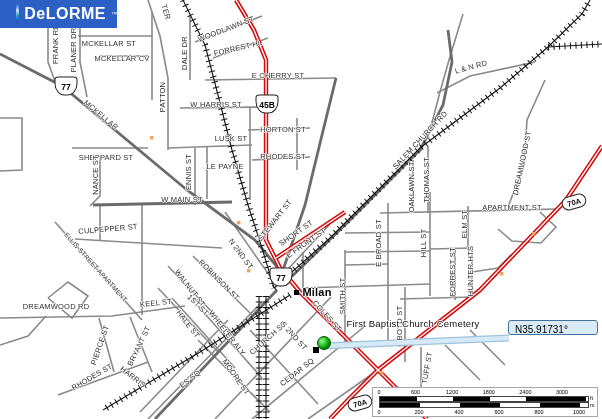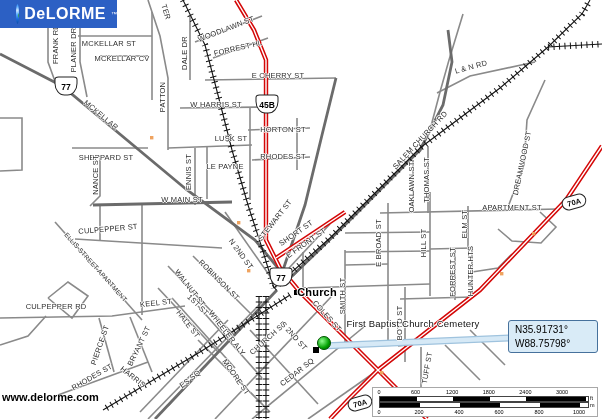--- a/index.html
+++ b/index.html
@@ -20,21 +20,21 @@
   .logo{position:absolute;left:0;top:0;width:117px;height:28px;background:#2c60c4;
         display:flex;align-items:center;gap:5px;padding-left:16px;box-sizing:border-box;}
   .logo .text{color:#fff;font-weight:bold;font-size:16px;letter-spacing:.5px;}
   .logo .tm{color:#fff;font-size:6px;vertical-align:super;}
   .globe{width:20px;height:20px;border-radius:50%;position:relative;overflow:hidden;
          background:radial-gradient(circle at 38% 32%,#d8ecff 0%,#55aaff 30%,#1a6edc 62%,#0b4aa2 100%);}
   .globe:after{content:"";position:absolute;left:2px;top:7px;width:11px;height:9px;border-radius:50%;
          background:#2e9e3e;opacity:.85;}
   .title{position:absolute;top:1px;right:3px;font-weight:bold;font-size:13px;color:#000;}
   .copyright{position:absolute;left:2px;top:390px;font-weight:bold;font-size:11px;color:#000;line-height:14px;}
-  .callout{position:absolute;left:508px;top:320px;width:90px;height:33px;background:#d9ebf7;
+  .callout{position:absolute;left:508px;top:320px;width:90px;height:15px;background:#d9ebf7;
            border:1px solid #46719c;border-radius:3px;font-size:10px;color:#000;
            padding:2px 0 0 6px;line-height:14px;box-sizing:border-box;}
   .scalebar{position:absolute;left:372px;top:387px;width:226px;height:30px;background:#fff;
             border:1px solid #a8a8a8;box-sizing:border-box;font-size:5.5px;color:#000;}
   .scalebar .tick{position:absolute;transform:translateX(-50%);}
   .sbar{position:absolute;left:6px;width:208px;height:4px;border:1px solid #444;font-size:0;}
   .sbar i{display:inline-block;height:4px;vertical-align:top;}
   .unit{position:absolute;left:217px;}
 </style>
 </head>
@@ -206,21 +206,21 @@
       <div class="slabel" style="left: 470px; top: 271px; transform: translate(-50%, -50%) rotate(-90deg);">HUNTER HTS</div>
       <div class="slabel" style="left: 275px; top: 220px; transform: translate(-50%, -50%) rotate(-52deg);">STEWART ST</div>
       <div class="slabel" style="left: 296px; top: 233px; transform: translate(-50%, -50%) rotate(-35deg);">SHORT ST</div>
       <div class="slabel" style="left: 306px; top: 243px; transform: translate(-50%, -50%) rotate(-35deg);">E FRONT ST</div>
       <div class="slabel" style="left: 241px; top: 254px; transform: translate(-50%, -50%) rotate(54deg);">N 2ND ST</div>
       <div class="slabel" style="left: 182px; top: 199px; transform: translate(-50%, -50%) rotate(0deg);">W MAIN ST</div>
       <div class="slabel" style="left: 108px; top: 229px; transform: translate(-50%, -50%) rotate(-5deg);">CULPEPPER ST</div>
       <div class="slabel" style="left: 96px; top: 267px; transform: translate(-50%, -50%) rotate(48deg); font-size: 6.5px;">ELLIS STREET APARTMENT</div>
       <div class="slabel" style="left: 219px; top: 280px; transform: translate(-50%, -50%) rotate(45deg);">ROBINSON ST</div>
       <div class="slabel" style="left: 190px; top: 288px; transform: translate(-50%, -50%) rotate(52deg);">WALNUT ST</div>
-      <div class="slabel" style="left: 56px; top: 306px; transform: translate(-50%, -50%) rotate(0deg);">CULPEPPER RD</div>
+      <div class="slabel" style="left: 56px; top: 306px; transform: translate(-50%, -50%) rotate(0deg);">DREAMWOOD RD</div>
       <div class="slabel" style="left: 156px; top: 303px; transform: translate(-50%, -50%) rotate(-6deg);">KEEL ST</div>
       <div class="slabel" style="left: 198px; top: 305px; transform: translate(-50%, -50%) rotate(45deg);">1ST ST</div>
       <div class="slabel" style="left: 188px; top: 324px; transform: translate(-50%, -50%) rotate(52deg);">HALE ST</div>
       <div class="slabel" style="left: 227px; top: 333px; transform: translate(-50%, -50%) rotate(52deg);">WHEELER ALY</div>
       <div class="slabel" style="left: 268px; top: 338px; transform: translate(-50%, -50%) rotate(-42deg);">CHURCH ST</div>
       <div class="slabel" style="left: 100px; top: 345px; transform: translate(-50%, -50%) rotate(-71deg);">PIERCE ST</div>
       <div class="slabel" style="left: 139px; top: 346px; transform: translate(-50%, -50%) rotate(-64deg);">BRYANT ST</div>
       <div class="slabel" style="left: 92px; top: 377px; transform: translate(-50%, -50%) rotate(-30deg);">RHODES ST</div>
       <div class="slabel" style="left: 133px; top: 377px; transform: translate(-50%, -50%) rotate(38deg);">HARRIS</div>
       <div class="slabel" style="left: 190px; top: 379px; transform: translate(-50%, -50%) rotate(-38deg);">ES SQ</div>
@@ -234,38 +234,36 @@
     </div>
   <div id="shields">
       <div class="shield us" style="left: 66px; top: 86px; transform: translate(-50%, -50%) rotate(0deg);">77</div>
       <div class="shield us" style="left: 267px; top: 104px; transform: translate(-50%, -50%) rotate(0deg);">45B</div>
       <div class="shield us" style="left: 281px; top: 277px; transform: translate(-50%, -50%) rotate(0deg);">77</div>
       <div class="shield st" style="left: 574px; top: 202px; transform: translate(-50%, -50%) rotate(-15deg);">70A</div>
       <div class="shield st" style="left: 360px; top: 403px; transform: translate(-50%, -50%) rotate(-15deg);">70A</div>
     </div>
 
   <div id="overlay">
-    <div class="slabel town" id="town-label" style="left: 317px; top: 292px;">Church</div>
+    <div class="slabel town" id="town-label" style="left: 317px; top: 292px;">Milan</div>
     <div class="slabel poi" id="poi-label" style="left: 413px; top: 323px;">First Baptist Church Cemetery</div>
   </div>
 
   <div class="logo">
     <span class="globe"></span>
     <span class="text">DeLORME</span>
     <span class="tm">™</span>
   </div>
 
 
   <div class="copyright">
-    <div>www.delorme.com</div>
   </div>
 
   <div class="callout">
     <div>N35.91731°</div>
-    <div>W88.75798°</div>
   </div>
 
   <div class="scalebar" id="scalebar">
     <span class="unit" id="ft-unit" style="top:7px">ft</span>
     <span class="unit" id="m-unit" style="top:14px">m</span>
   <span class="tick" style="left: 6px; top: 1px;">0</span>
       <span class="tick" style="left: 42.6px; top: 1px;">600</span>
       <span class="tick" style="left: 79.2px; top: 1px;">1200</span>
       <span class="tick" style="left: 115.8px; top: 1px;">1800</span>
       <span class="tick" style="left: 152.4px; top: 1px;">2400</span>

